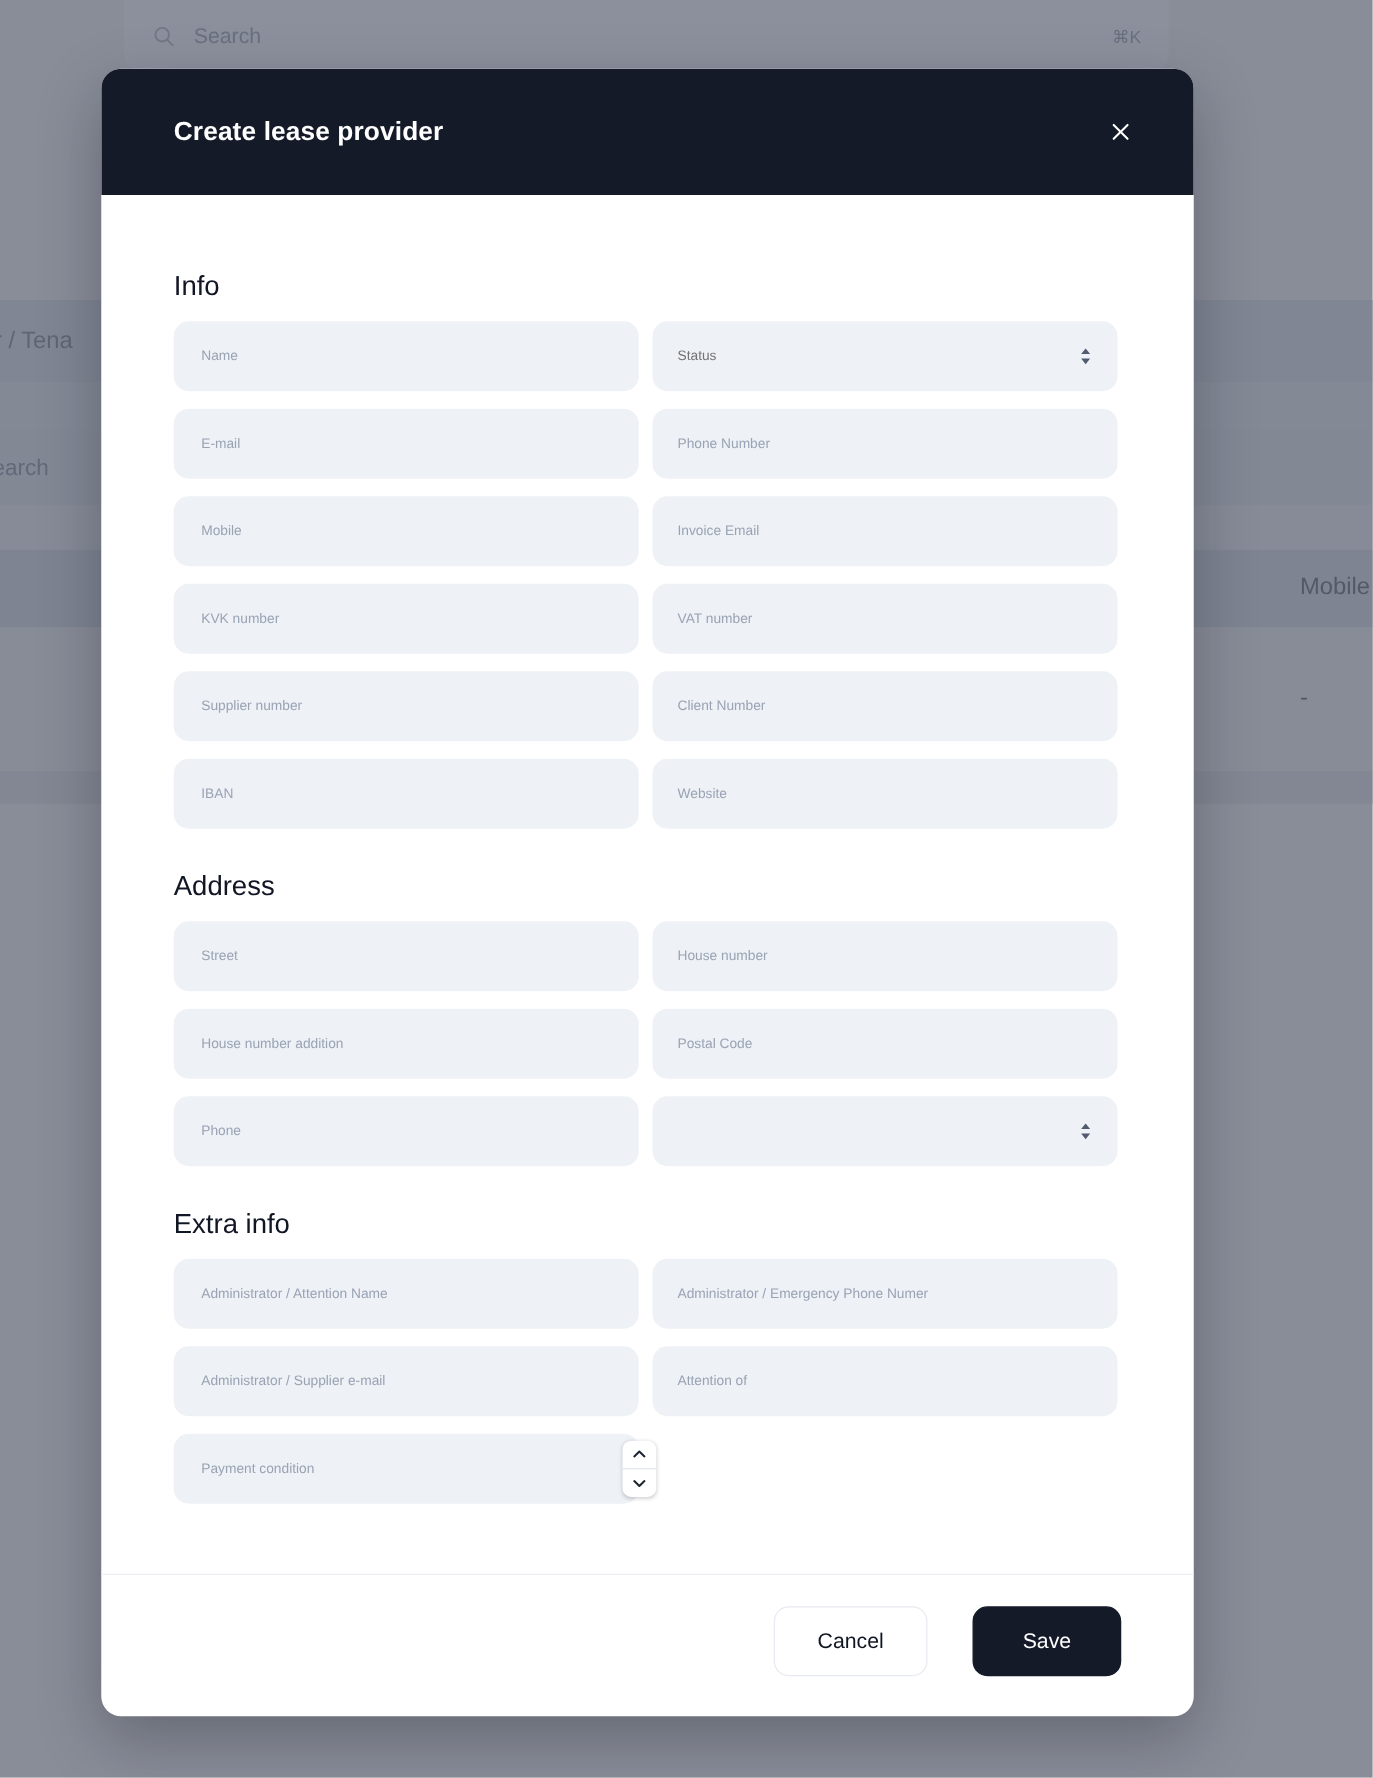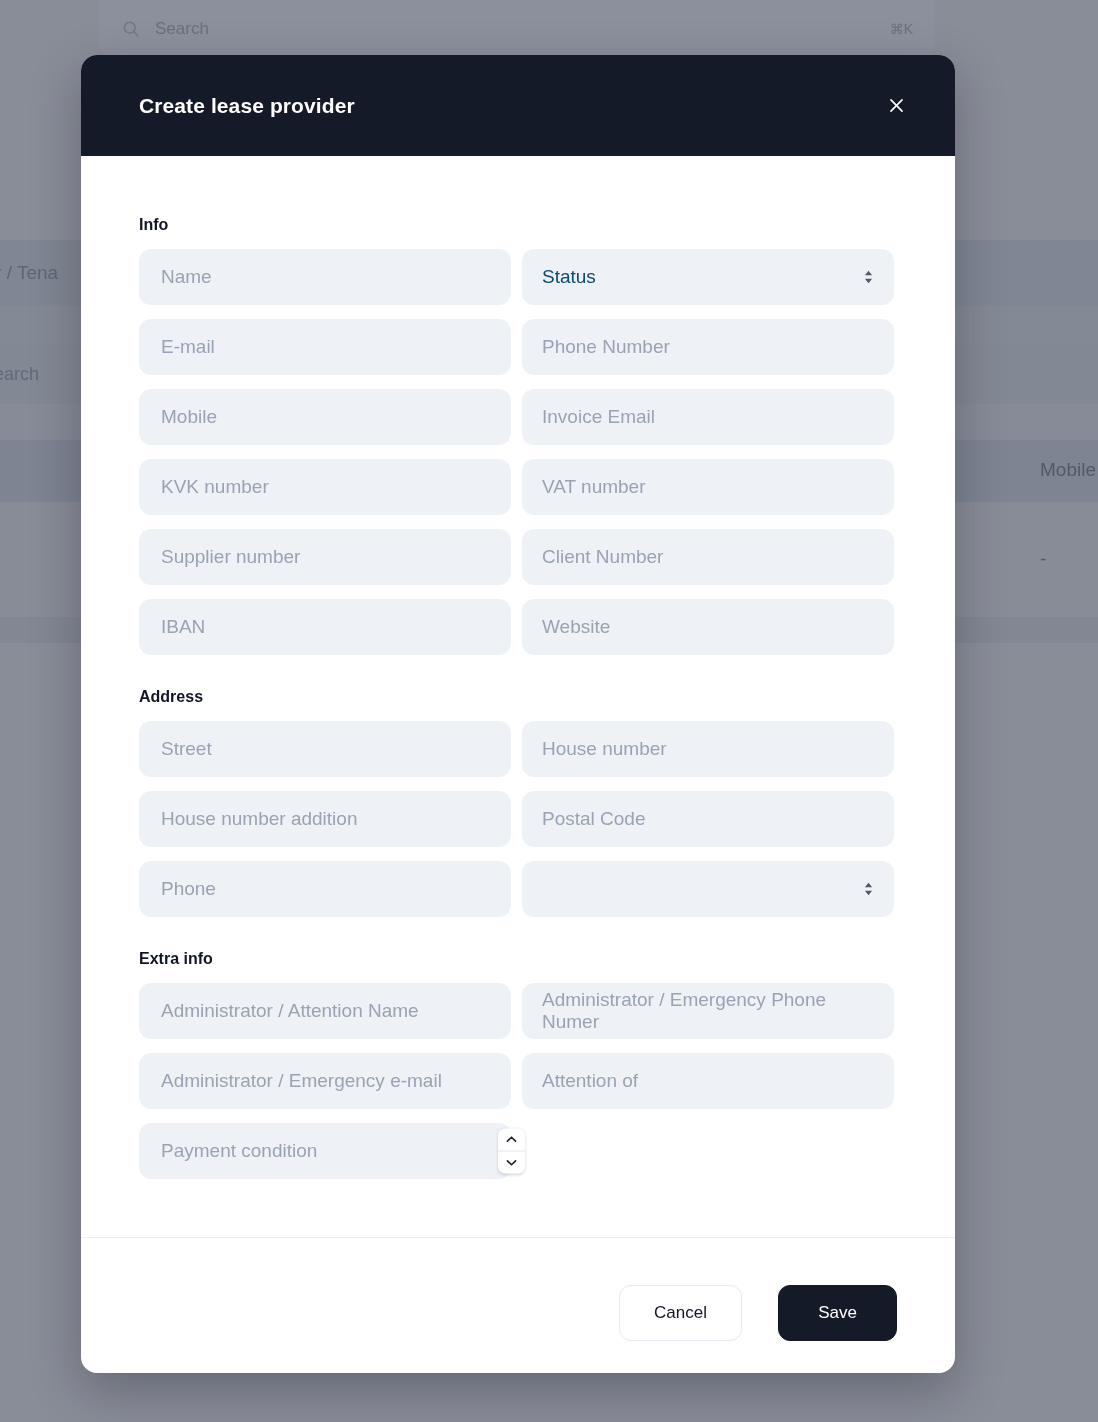--- a/index.html
+++ b/index.html
@@ -110,52 +110,52 @@
     background: none; border: none; cursor: pointer;
   }
 
   #modal-body {
     flex: 1 1 auto;
     padding: 60px 58px 30px 58px;
     overflow: hidden;
   }
 
   .section-title {
-    font-size: 16px;
-    font-weight: bold;
+    font-size: 22px;
+    font-weight: normal;
     color: #101624;
     margin-bottom: 15px;
   }
   .section + .section { margin-top: 33px; }
 
   .grid {
     display: grid;
     grid-template-columns: 372px 372px;
     column-gap: 11px;
     row-gap: 14px;
   }
 
   .field {
     height: 56px;
     background: #eef1f6;
     border: none;
     border-radius: 12px;
     display: flex;
     align-items: center;
-    font-size: 19px;
+    font-size: 11px;
     width: 100%;
     position: relative;
   }
   .field.left  { padding: 0 22px; }
   .field.right { padding: 0 20px; }
   .field .ph { color: #9aa3b4; }
 
   
   .field.select .val {
-    color: #0c4a6e;
+    color: #737373;
     flex: 1;
   }
   .field.select .chev {
     width: 11px; height: 18px;
     flex: 0 0 auto;
     margin-left: auto;
   }
 
   
   .field.stepper { padding-right: 46px; }
@@ -178,21 +178,21 @@
     display: flex;
     align-items: center;
     justify-content: center;
   }
   .stepper-ctrl .half.up { border-bottom: 1px solid #e3e6ec; }
 
   
   #modal-footer {
     flex: 0 0 auto;
     border-top: 1px solid #eceef2;
-    padding: 47px 58px 32px 58px;
+    padding: 25px 58px 32px 58px;
     display: flex;
     justify-content: flex-end;
     gap: 16px;
   }
   .btn {
     height: 56px;
     border-radius: 12px;
     font-size: 17px;
     font-family: "Liberation Sans", sans-serif;
     cursor: pointer;
@@ -334,21 +334,21 @@
       <div class="section">
         <div class="section-title">Extra info</div>
         <div class="grid">
           <div class="field left">
             <span class="ph">Administrator / Attention Name</span>
           </div>
           <div class="field right">
             <span class="ph">Administrator / Emergency Phone Numer</span>
           </div>
           <div class="field left">
-            <span class="ph">Administrator / Emergency e-mail</span>
+            <span class="ph">Administrator / Supplier e-mail</span>
           </div>
           <div class="field right">
             <span class="ph">Attention of</span>
           </div>
           <div class="field left stepper">
             <span class="ph">Payment condition</span>
             <div class="stepper-ctrl">
               <div class="half up">
                 <svg viewBox="0 0 16 12" width="13" height="10" fill="none">
                   <path d="M3 8 L8 3.2 L13 8" stroke="#1d2330" stroke-width="2" stroke-linecap="round" stroke-linejoin="round"></path>

